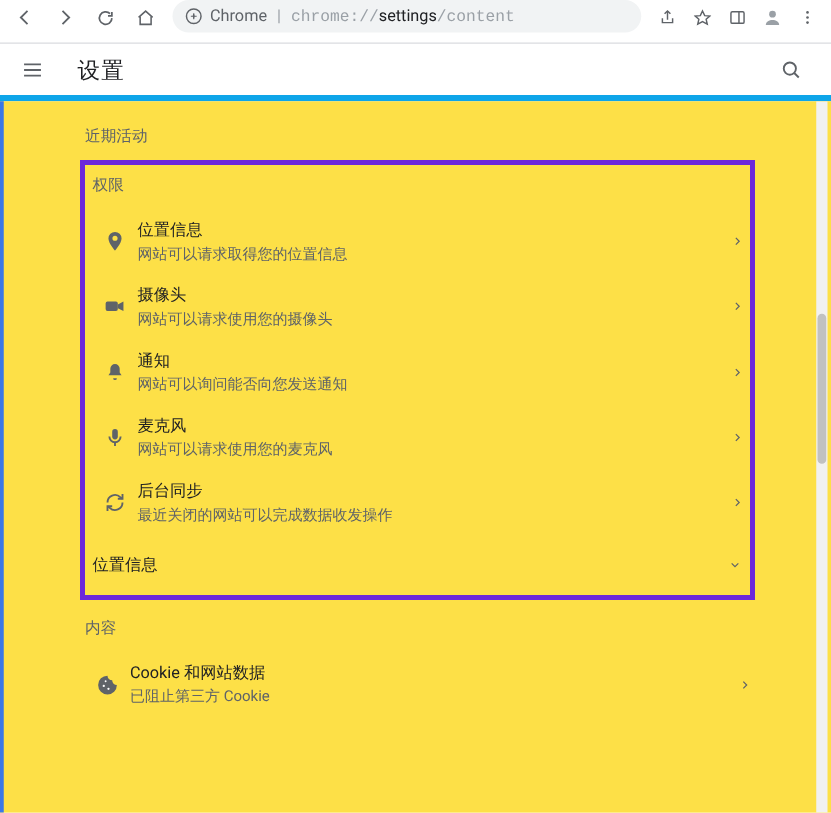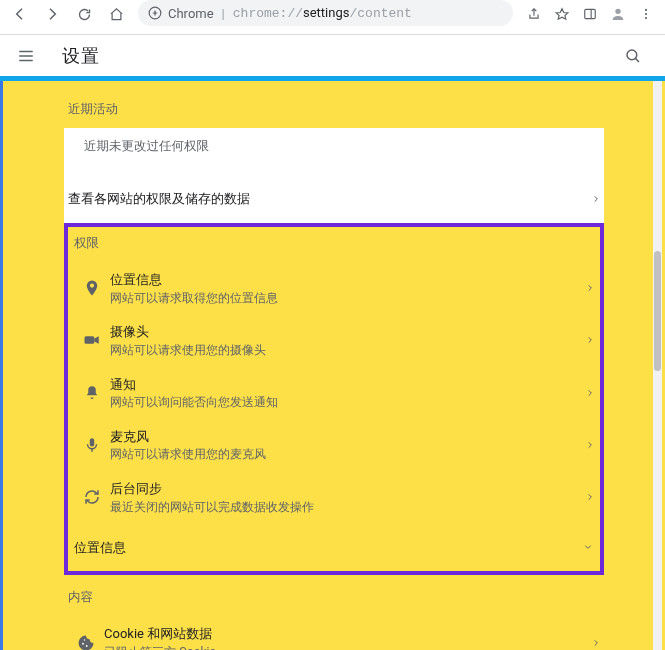--- a/index.html
+++ b/index.html
@@ -221,35 +221,20 @@
   </div>
 </div>
 
 <div class="content-shell">
   <div class="fake-scrollbar-track"></div>
   <div class="fake-scrollbar"></div>
 
   <div class="panel">
 
     <div class="section-heading">近期活动</div>
-    <div class="card">
-      <div class="info-line">近期未更改过任何权限</div>
-      <div class="row single-line-row">
-        <div class="row-body">
-          <div class="row-text">
-            <span class="row-title">查看各网站的权限及储存的数据</span>
-          </div>
-        </div>
-        <span class="arrow">
-          <svg width="8" height="12" viewBox="0 0 24 24" fill="none" stroke="#5f6368" stroke-width="3">
-              <polyline points="8 4 16 12 8 20"></polyline>
-            </svg>
-        </span>
-      </div>
-    </div>
 
     <div class="highlight-box">
       <div class="section-heading" style="padding-top:4px">权限</div>
 
       <div class="row">
         <div class="row-icon">
           <svg width="18" height="18" viewBox="0 0 24 24" fill="#5f6368">
               <path d="M12 2a7 7 0 0 0-7 7c0 5 7 13 7 13s7-8 7-13a7 7 0 0 0-7-7zm0 9.5A2.5 2.5 0 1 1 12 6a2.5 2.5 0 0 1 0 5.5z"></path>
             </svg>
         </div>

